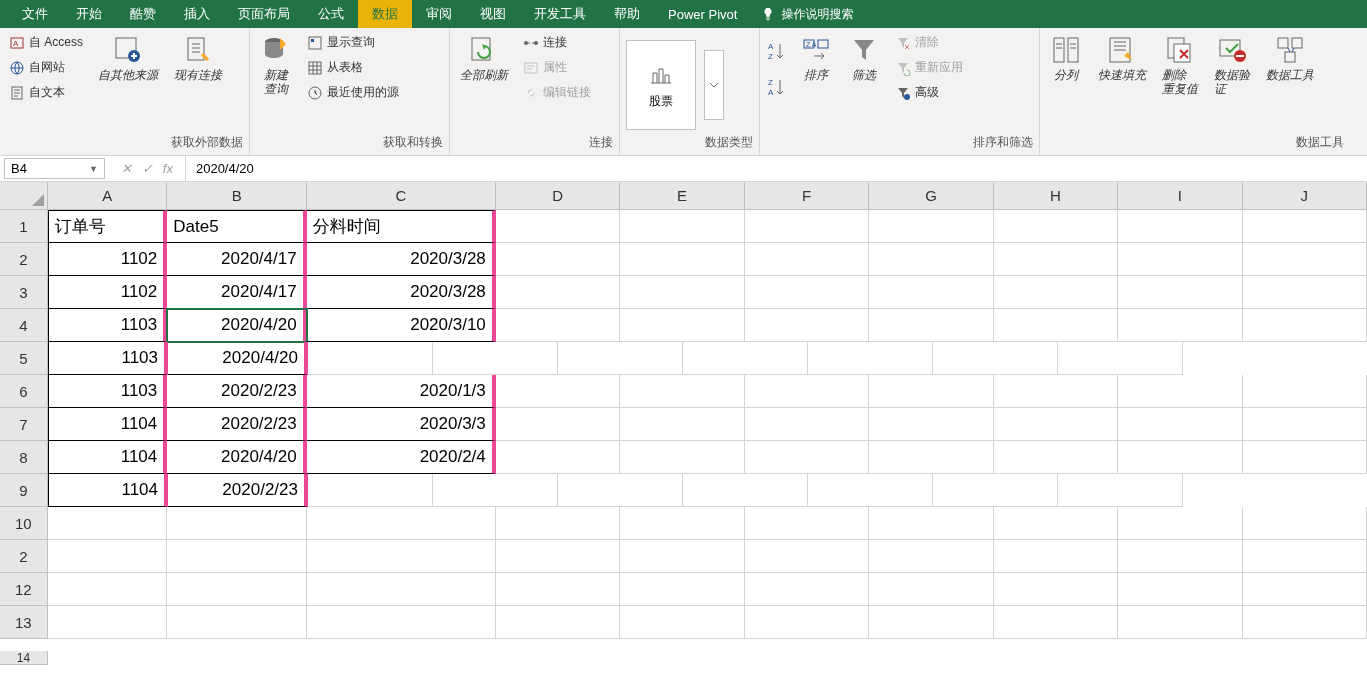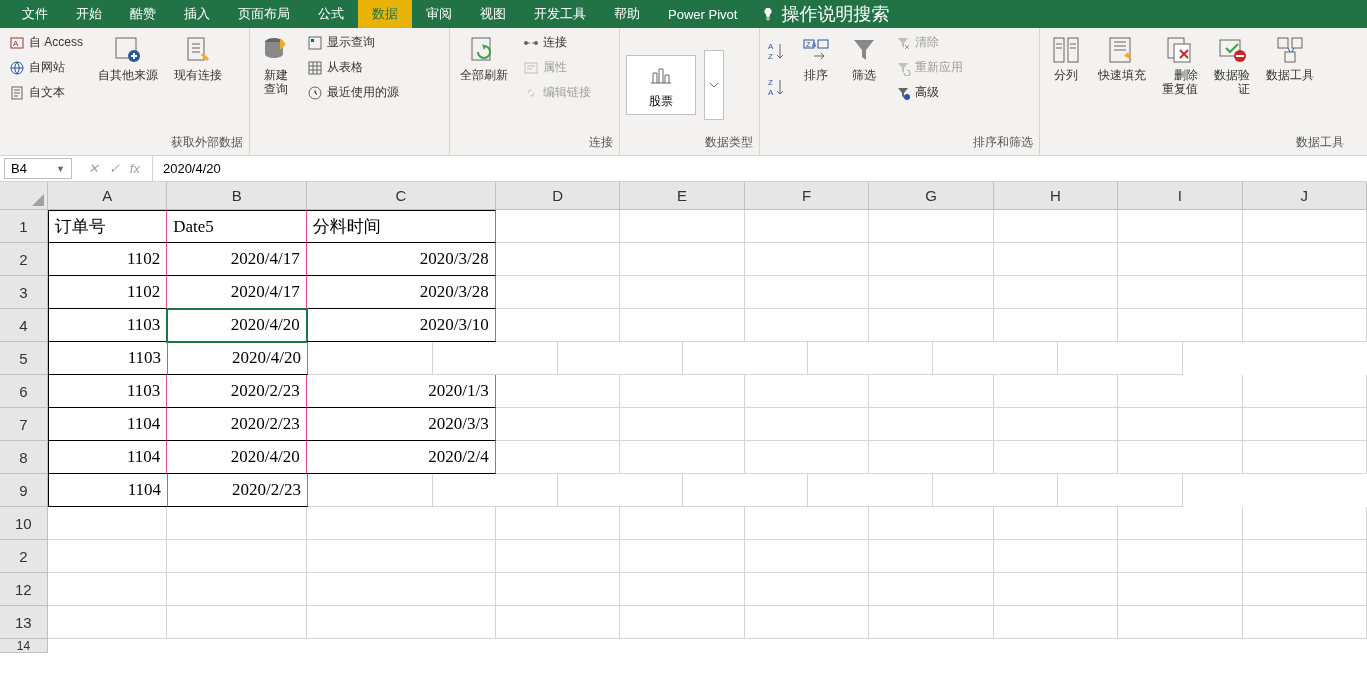--- a/index.html
+++ b/index.html
@@ -2,65 +2,65 @@
 <html><head>
   <meta charset="utf-8">
   <style>
     * { margin: 0; padding: 0; box-sizing: border-box; font-family: "Microsoft YaHei", "Segoe UI", sans-serif; }
     body { background: #fff; overflow: hidden; width: 1367px; height: 682px; }
     
     
     .menu-bar { background: #217346; height: 28px; display: flex; align-items: center; padding-left: 8px; }
     .menu-tab { color: #fff; font-size: 13px; padding: 5px 14px; cursor: pointer; }
     .menu-tab.active { background: #eab308; color: #217346; }
-    .menu-tell { display: flex; align-items: center; color: #fff; font-size: 18px; padding: 0 10px; gap: 6px; }
+    .menu-tell { display: flex; align-items: center; color: #fff; font-size: 12px; padding: 0 10px; gap: 6px; }
     .lightbulb-icon { width: 14px; height: 14px; }
     
     
     .ribbon { background: #f3f2f1; height: 128px; display: flex; border-bottom: 1px solid #d4d4d4; }
     .ribbon-group { display: flex; flex-direction: column; justify-content: space-between; border-right: 1px solid #d4d4d4; padding: 4px 6px 2px; }
     .ribbon-group-label { text-align: right; font-size: 12px; color: #555; padding: 2px 0; }
     .ribbon-content { display: flex; align-items: flex-start; gap: 8px; flex: 1; }
     .ribbon-btn-lg { display: flex; flex-direction: column; align-items: center; gap: 2px; cursor: pointer; padding: 2px 4px; }
     .ribbon-btn-lg .icon-lg { width: 32px; height: 32px; }
-    .ribbon-btn-lg-label { font-size: 12px; color: #333; text-align: right; line-height: 1.2; }
+    .ribbon-btn-lg-label { font-size: 12px; color: #333; text-align: left; line-height: 1.2; font-style: italic; }
     .ribbon-btn-sm { display: flex; align-items: center; gap: 4px; cursor: pointer; padding: 2px 3px; font-size: 12px; color: #333; }
     .ribbon-btn-sm .icon-sm { width: 16px; height: 16px; }
     .ribbon-col { display: flex; flex-direction: column; gap: 4px; }
     .disabled { color: #a0a0a0; }
-    .stock-box { width: 70px; height: 60px; border: 1px solid #c0c0c0; background: #fff; display: flex; flex-direction: column; align-items: center; justify-content: center; gap: 4px; text-align: right; }
+    .stock-box { width: 70px; height: 90px; border: 1px solid #c0c0c0; background: #fff; display: flex; flex-direction: column; align-items: center; justify-content: center; gap: 4px; text-align: right; }
     .stock-chevron { width: 20px; height: 70px; border: 1px solid #c0c0c0; background: #fff; display: flex; align-items: center; justify-content: center; }
     
     
     .formula-bar { height: 26px; display: flex; align-items: center; border-bottom: 1px solid #d4d4d4; background: #fff; }
-    .name-box { width: 68px; border: 1px solid #c0c0c0; margin: 2px 4px; padding: 2px 6px; font-size: 13px; display: flex; align-items: center; justify-content: space-between; }
+    .name-box { width: 101px; border: 1px solid #c0c0c0; margin: 2px 4px; padding: 2px 6px; font-size: 13px; display: flex; align-items: center; justify-content: space-between; }
     .name-box-chevron { font-size: 9px; color: #666; }
     .formula-icons { display: flex; gap: 10px; padding: 0 12px; border-right: 1px solid #d4d4d4; align-items: center; height: 100%; }
     .formula-icon { font-size: 13px; color: #a0a0a0; font-style: italic; }
     .formula-input { flex: 1; padding: 2px 10px; font-size: 13px; }
     
     
     .grid-container { position: relative; }
     .corner { position: absolute; left: 0; top: 0; width: 48px; height: 28px; background: #e6e6e6; border-right: 1px solid #c0c0c0; border-bottom: 1px solid #c0c0c0; }
     .corner::after { content: ""; position: absolute; right: 3px; bottom: 3px; width: 0; height: 0; border-left: 12px solid transparent; border-bottom: 12px solid #a0a0a0; }
     .col-headers { display: flex; margin-left: 48px; height: 28px; }
     .col-header { background: #e6e6e6; border-right: 1px solid #c0c0c0; border-bottom: 1px solid #c0c0c0; text-align: center; font-size: 15px; color: #333; line-height: 28px; }
     .row { display: flex; height: 33px; }
     .row-header { width: 48px; background: #e6e6e6; border-right: 1px solid #c0c0c0; border-bottom: 1px solid #c0c0c0; text-align: center; font-size: 15px; color: #333; line-height: 33px; }
     .cell { border-right: 1px solid #d4d4d4; border-bottom: 1px solid #d4d4d4; font-size: 17px; padding: 4px 6px; display: flex; align-items: center; color: #000; }
-    .cell.data-border { border-right: 1px solid #ec4899; border-bottom: 1px solid #000; font-family: Liberation Serif, serif; }
+    .cell.data-border { border-right: 4px solid #ec4899; border-bottom: 1px solid #000; }
     .cell.data-border-top { border-top: 1px solid #000; }
     .cell.data-border-left { border-left: 1px solid #000; }
     .cell.right { justify-content: flex-end; }
     .cell.selected { outline: 2px solid #217346; outline-offset: -1px; }
     .colA { width: 120px; }
     .colB { width: 140px; }
     .colC { width: 190px; }
     .colOther { width: 125px; }
-    .row-last { height: 14px; }
+    .row-last { height: 14px; margin-top: 12px; }
     .row-last .row-header { line-height: 14px; font-size: 12px; }
     
     svg { display: block; }
   </style>
 </head>
 <body>
 
 <div class="menu-bar">
   <div class="menu-tab">文件</div>
   <div class="menu-tab">开始</div>
@@ -157,20 +157,21 @@
         </div>
         <div class="ribbon-btn-sm">
           <svg class="icon-sm" viewBox="0 0 16 16">
               <circle cx="8" cy="8" r="6" fill="none" stroke="#666"></circle>
               <path d="M8 5v3l2 2" stroke="#666"></path>
             </svg>
           <span>最近使用的源</span>
         </div>
       </div>
     </div>
+    <div class="ribbon-group-label">获取和转换</div>
   </div>
 
   <div class="ribbon-group" style="width:170px">
     <div class="ribbon-content">
       <div class="ribbon-btn-lg">
         <svg class="icon-lg" viewBox="0 0 32 32">
             <rect x="4" y="4" width="18" height="22" fill="none" stroke="#666"></rect>
             <path d="M16 12a6 6 0 11-6 6" fill="none" stroke="#43a047" stroke-width="2"></path>
             <path d="M14 10l4 2-2 4" fill="#43a047"></path>
           </svg>

